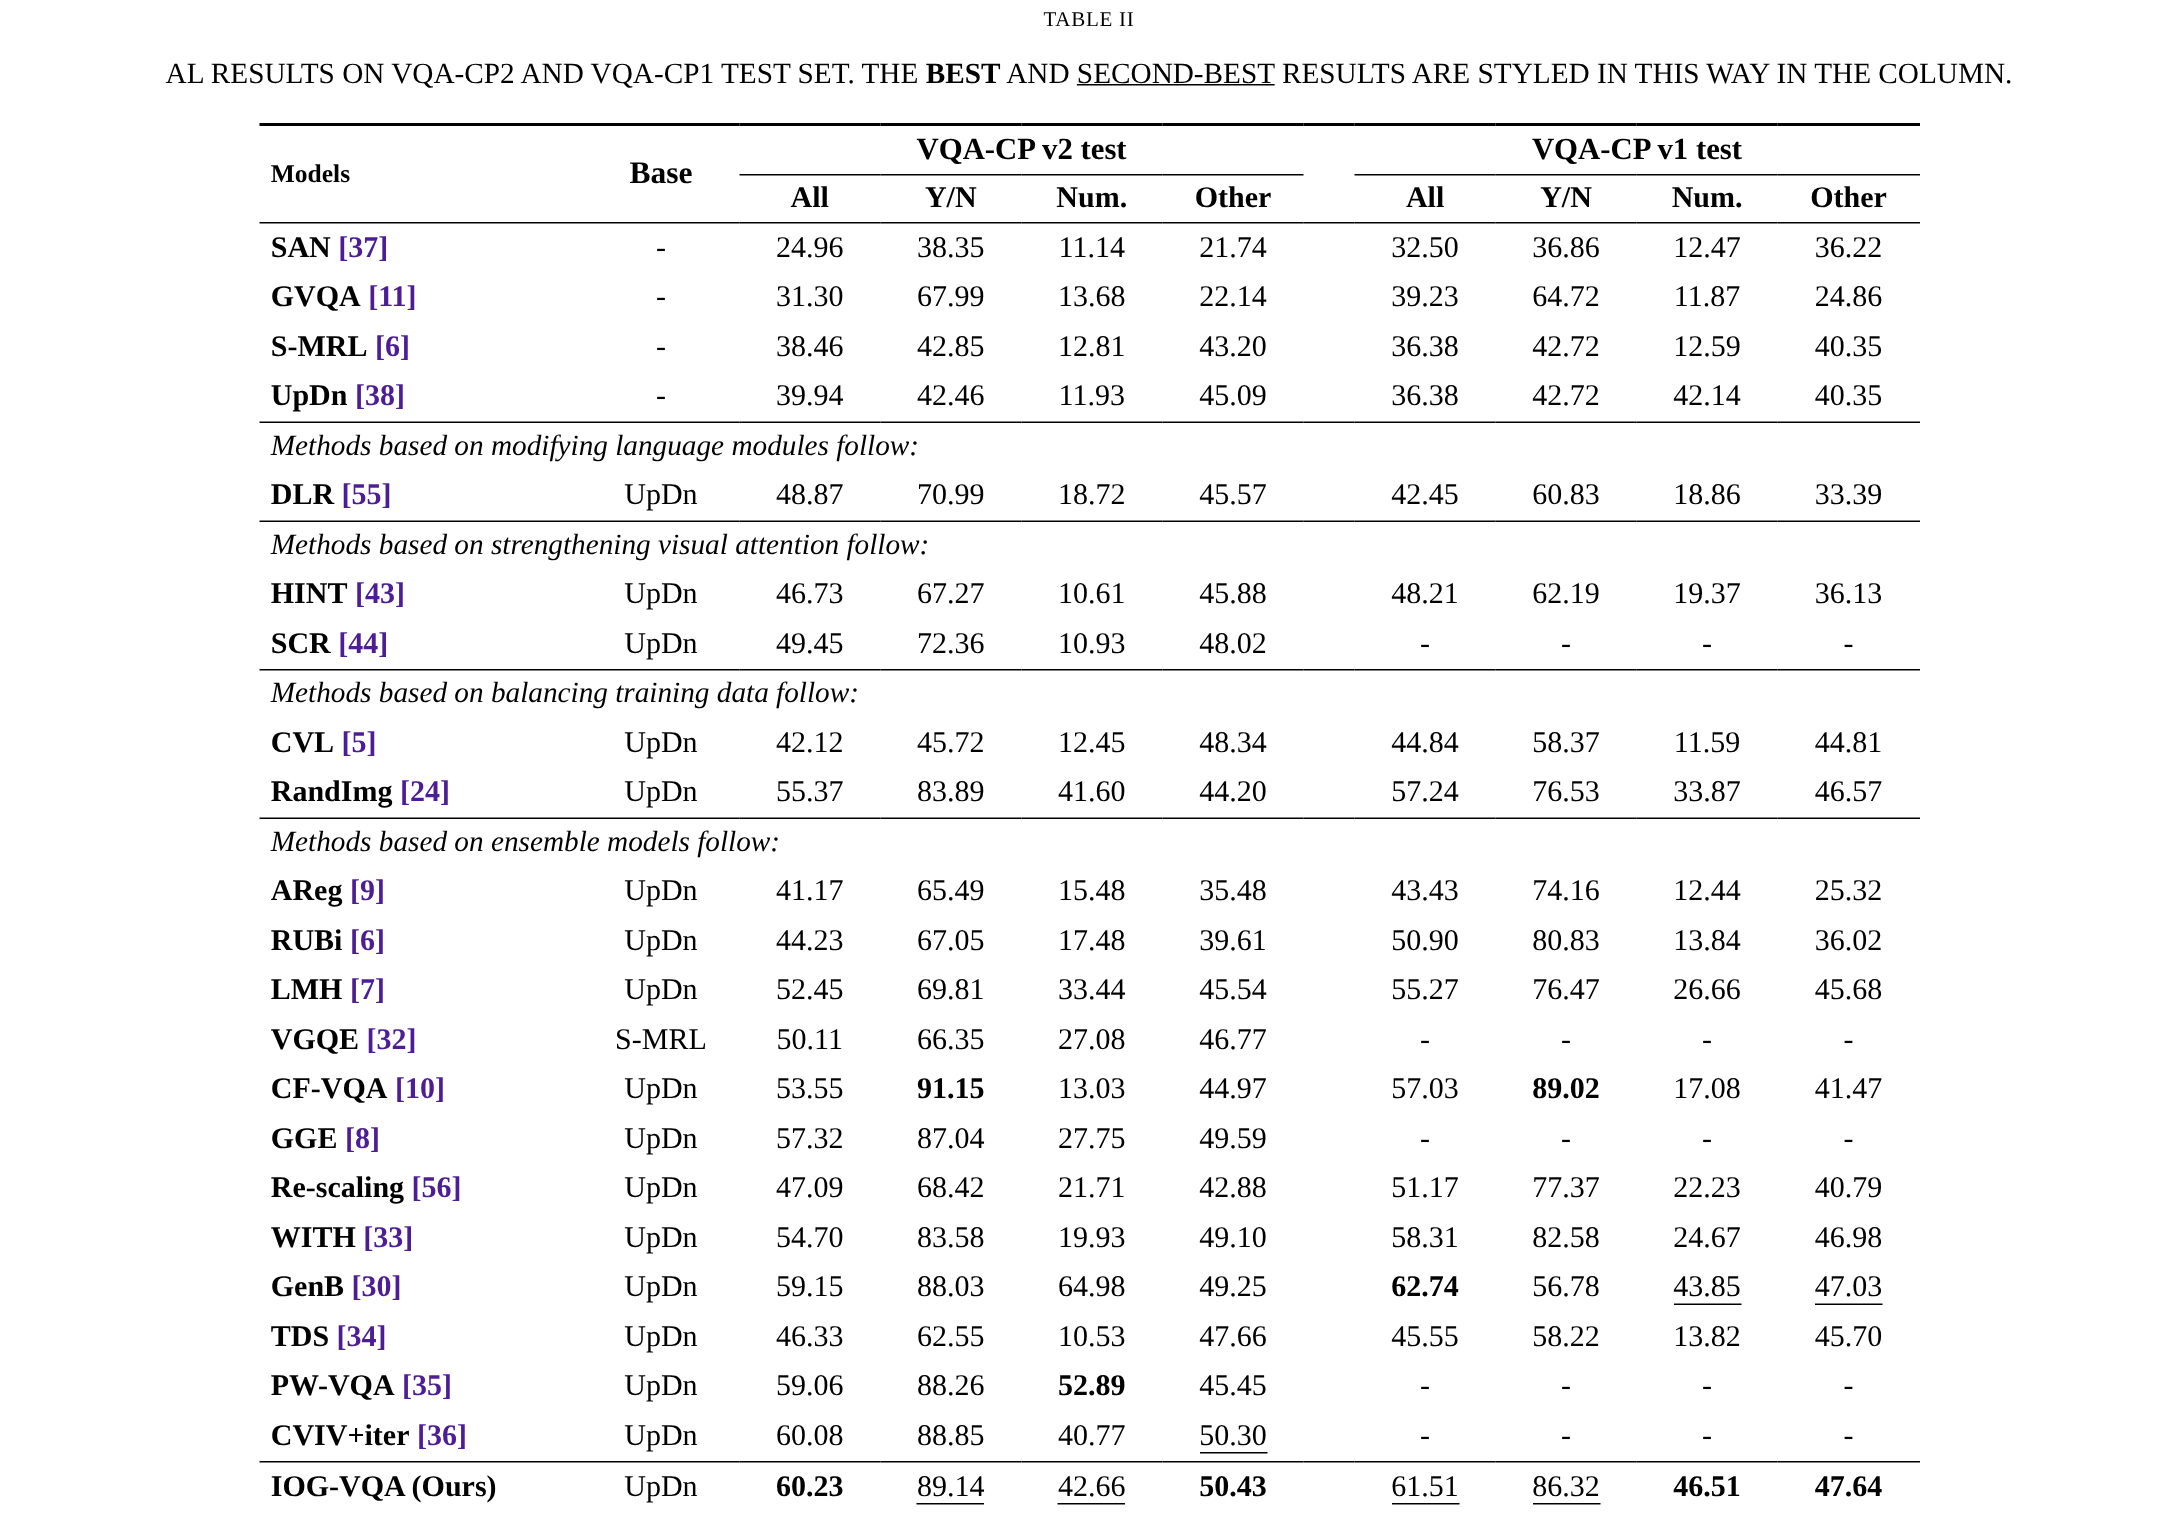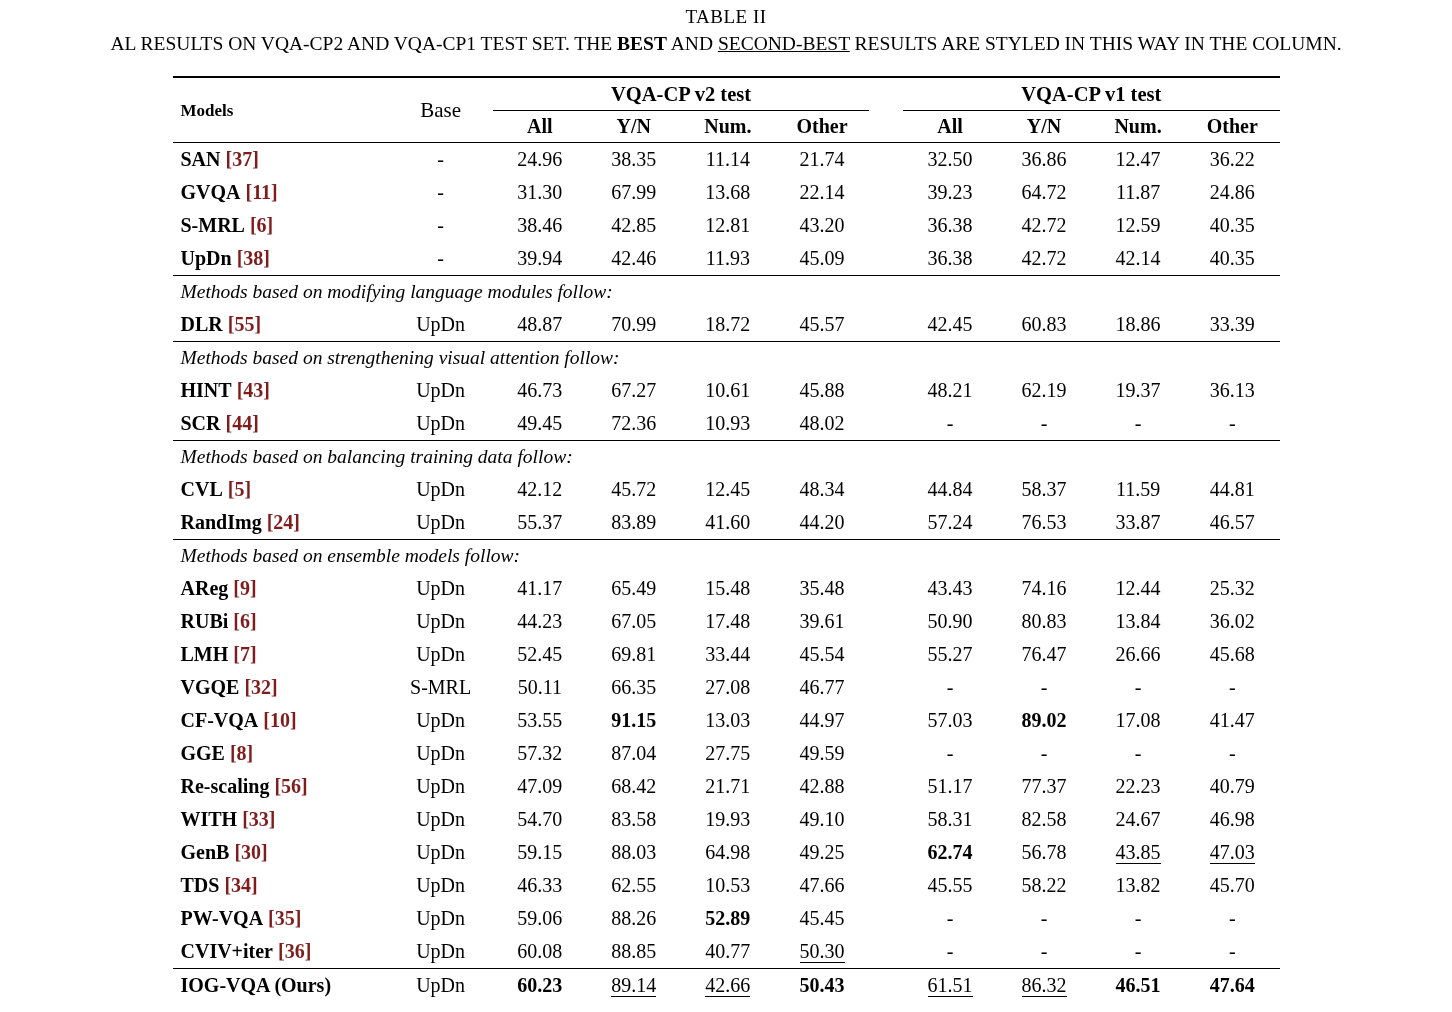--- a/index.html
+++ b/index.html
@@ -14,30 +14,30 @@
     color: #000000;
     overflow: hidden;
   }
   .page {
     position: relative;
     width: 1452px;
     height: 1012px;
   }
   .table-number {
     text-align: center;
-    font-size: 19px;
+    font-size: 14px;
     letter-spacing: 0.5px;
     margin-top: 6px;
     font-variant: small-caps;
   }
   .caption {
     text-align: center;
     font-size: 19.5px;
     line-height: 1.42;
-    margin-top: 2px;
+    margin-top: 14px;
     padding: 0 0px;
     white-space: nowrap;
   }
   .caption .sc {
     font-variant: small-caps;
   }
   .caption .bold-sc {
     font-weight: bold;
     font-variant: small-caps;
   }
@@ -74,21 +74,21 @@
     height: 32px;
     line-height: 32px;
     font-style: italic;
     font-size: 19.5px;
   }
   .c-model { width: 215px; padding-left: 8px !important; text-align: left; }
   .c-base  { width: 108px; text-align: center; }
   .c-num   { width: 97px;  text-align: center; }
   .c-gap   { width: 36px; }
   .model-name { font-weight: bold; }
-  .ref { color: #7f1d1d; font-weight: bold; }
+  .ref { color: #4c1d95; font-weight: bold; }
   .grp-head {
     text-align: center;
     font-weight: bold;
     font-size: 20.5px;
   }
   .colhead {
     text-align: center;
     font-weight: bold;
   }
   .best { font-weight: bold; margin-top: 18px; }
@@ -111,21 +111,21 @@
   <div class="caption">
     <div>
       <span class="sc">AL RESULTS ON VQA-CP2 AND VQA-CP1 TEST SET. THE </span><span class="bold-sc">BEST</span><span class="sc"> AND </span><span class="ul-sc">SECOND-BEST</span><span class="sc"> RESULTS ARE STYLED IN THIS WAY IN THE COLUMN.</span>
     </div>
   </div>
 
   <table class="main">
     <tbody id="table-body">
         <tr class="head1 rule-top">
           <td class="c-model" rowspan="2" style="vertical-align:middle"><span style="font-weight:bold;font-size:17px;">Models</span></td>
-          <td class="c-base" rowspan="2" style="vertical-align:middle"><span style="font-weight:normal;font-size:21px;">Base</span></td>
+          <td class="c-base" rowspan="2" style="vertical-align:middle"><span style="font-weight:bold;font-size:21px;">Base</span></td>
           <td class="grp-head grp-rule" colspan="4">VQA-CP  v2 test</td>
           <td class="c-gap"></td>
           <td class="grp-head grp-rule" colspan="4">VQA-CP  v1 test</td>
         </tr>
         <tr class="head2">
           <td class="c-num colhead">All</td>
           <td class="c-num colhead">Y/N</td>
           <td class="c-num colhead">Num.</td>
           <td class="c-num colhead">Other</td>
           <td class="c-gap"></td>

